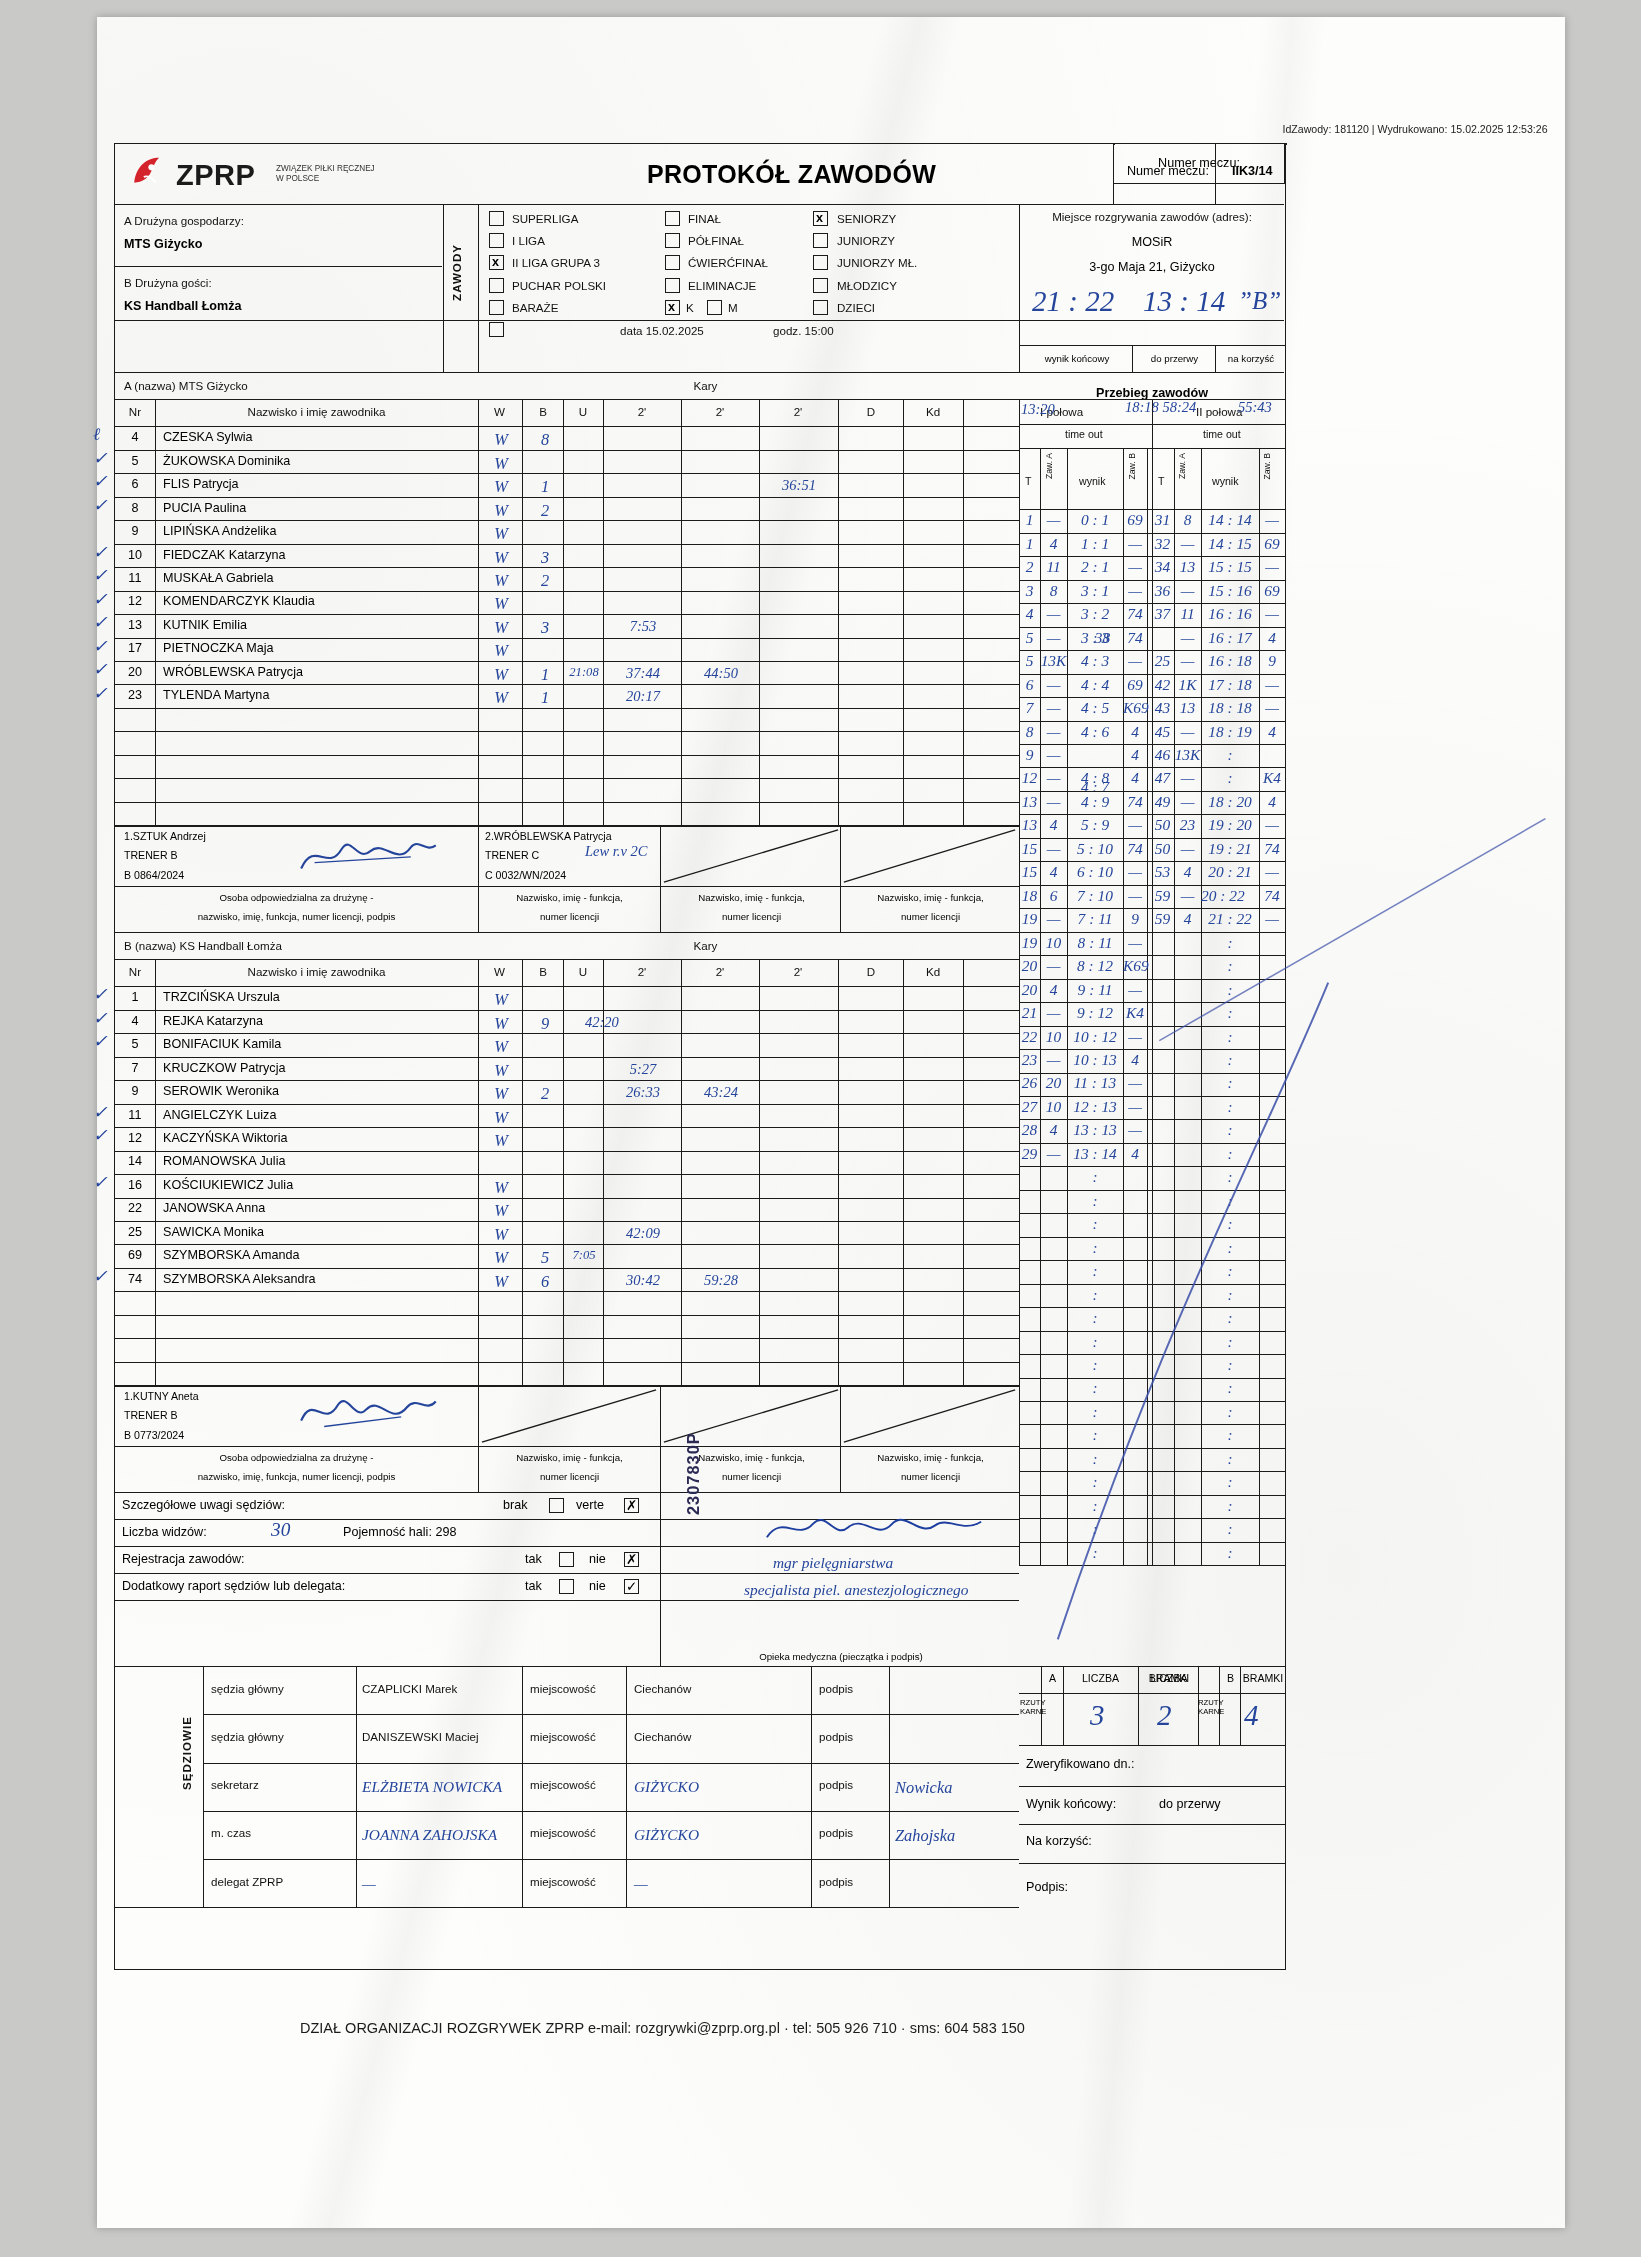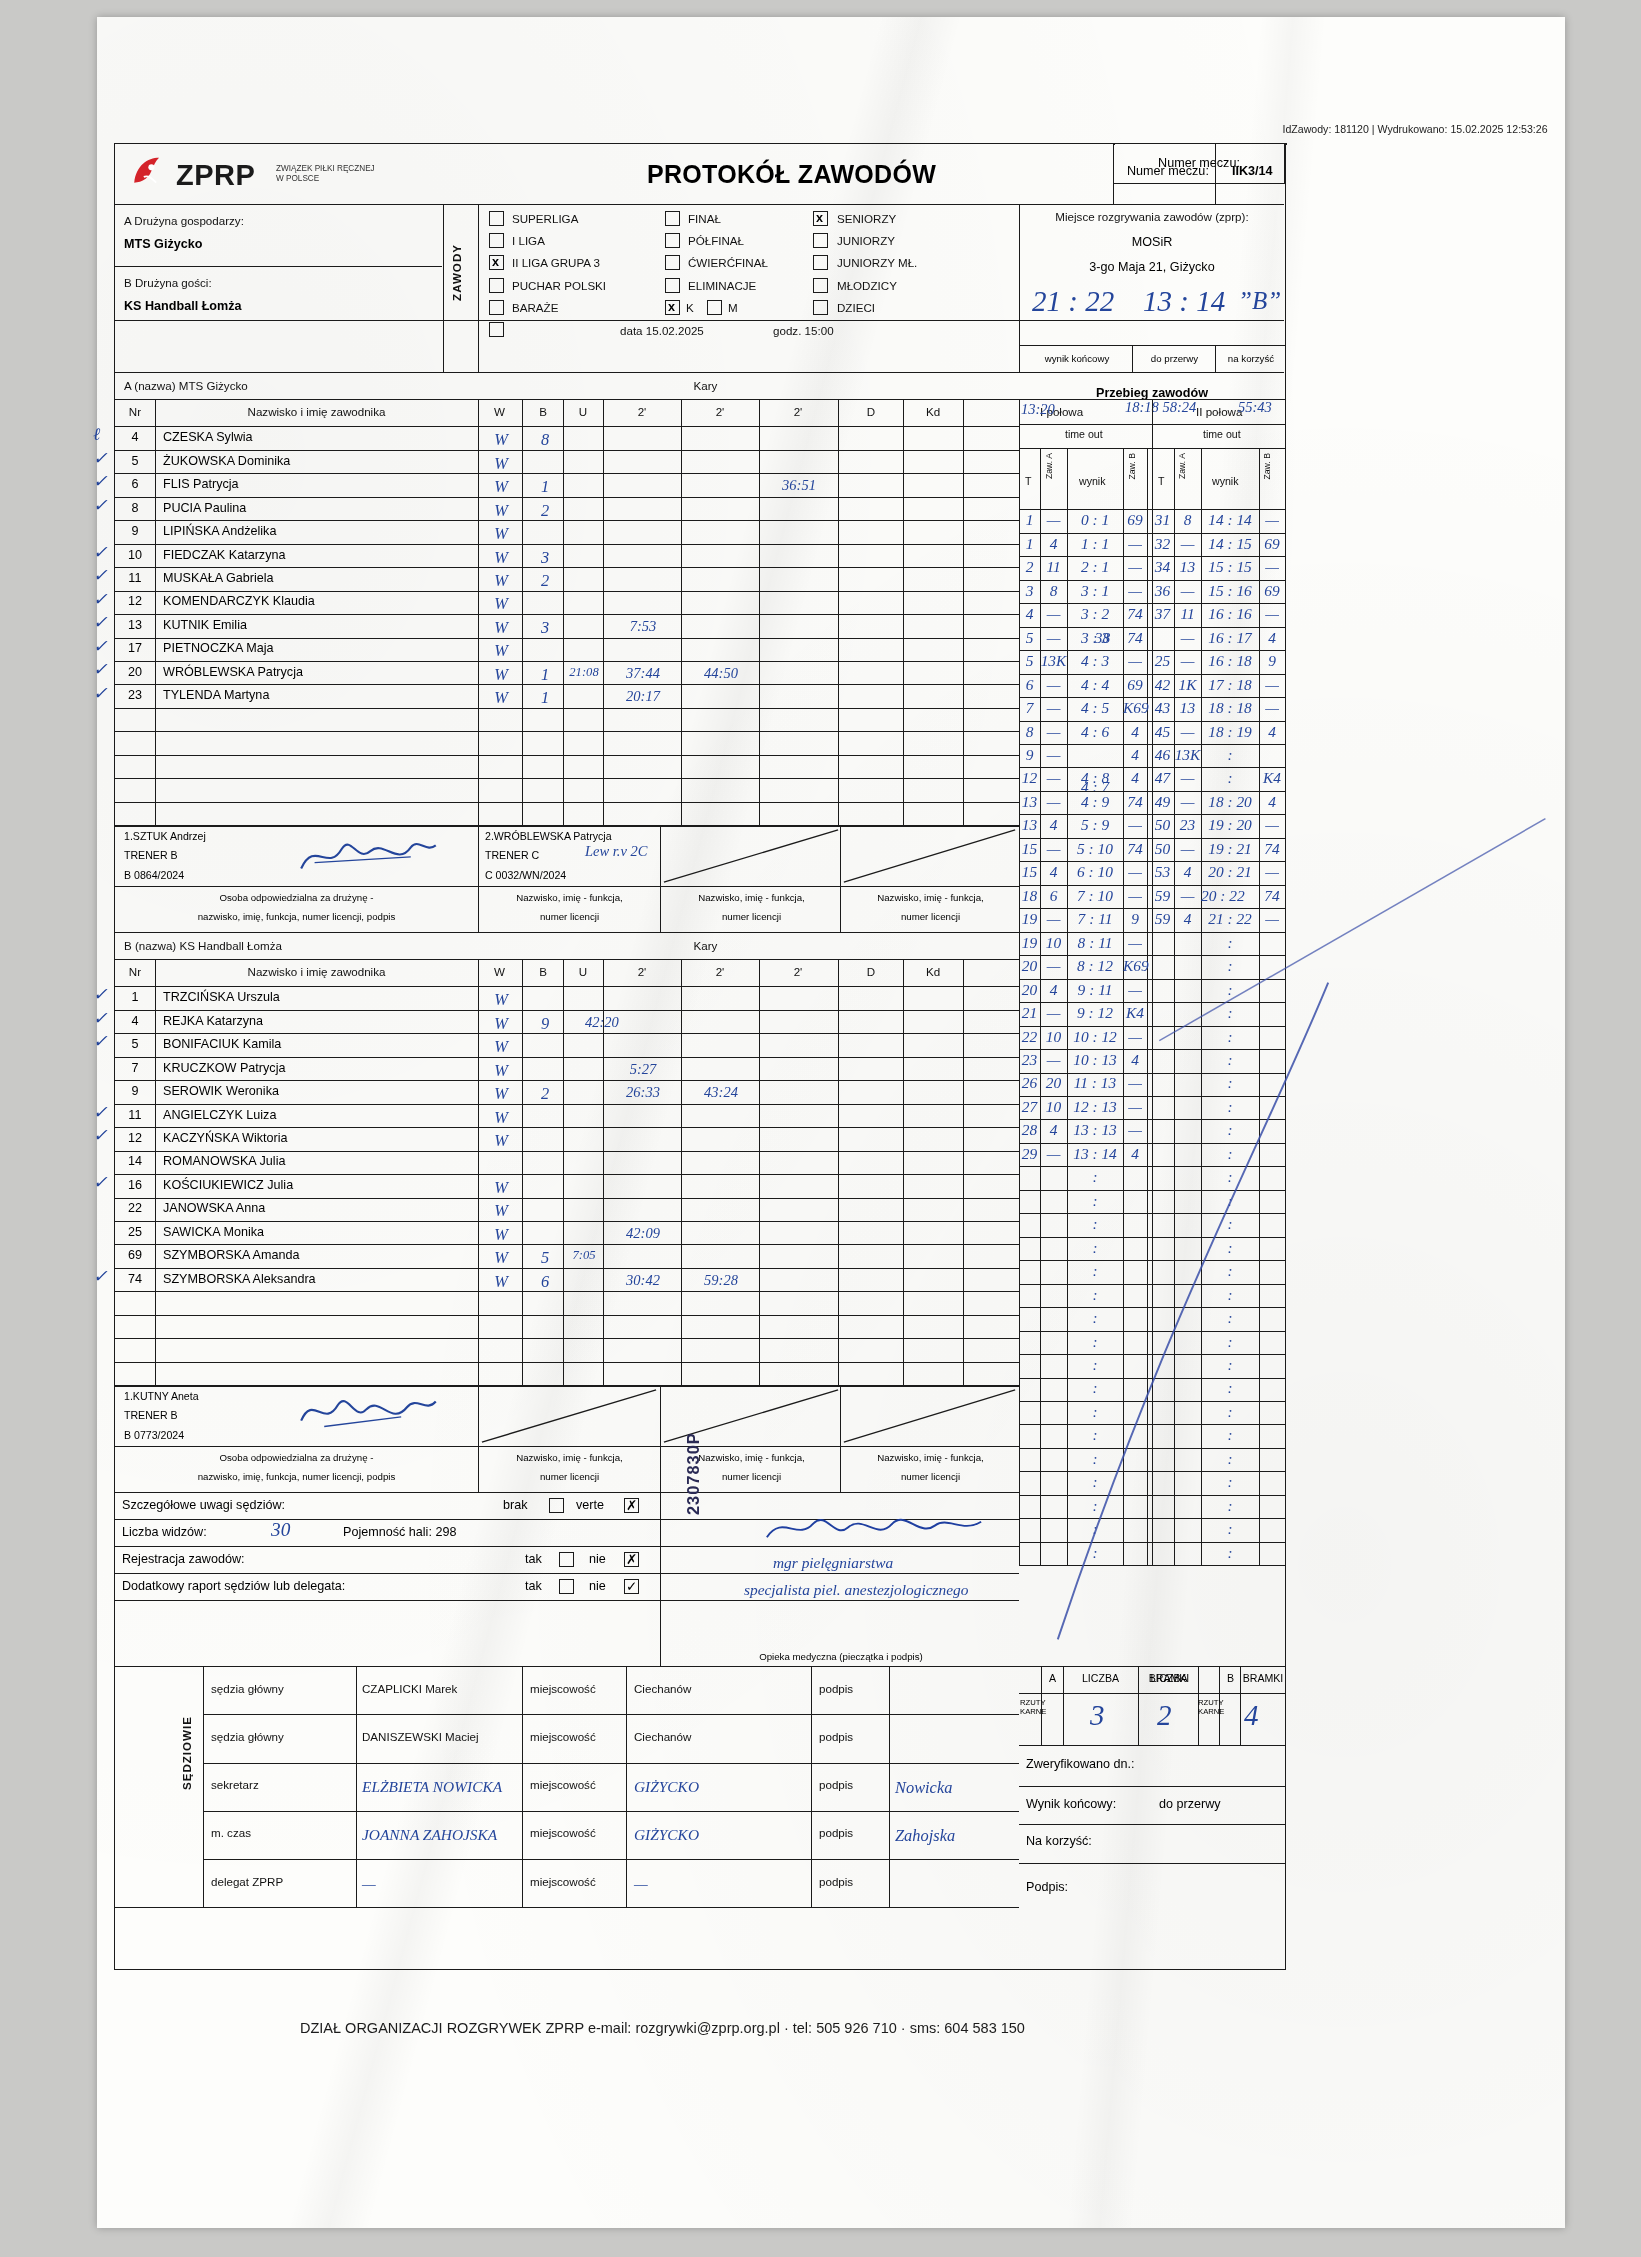--- a/index.html
+++ b/index.html
@@ -133,21 +133,21 @@
     <div class="chk" style="left:716px;top:238px;"></div>
     <div class="abs t" style="left:740px;top:239px;">JUNIORZY MŁ.</div>
     <div class="chk" style="left:716px;top:261px;"></div>
     <div class="abs t" style="left:740px;top:262px;">MŁODZICY</div>
     <div class="chk" style="left:716px;top:283px;"></div>
     <div class="abs t" style="left:740px;top:284px;">DZIECI</div>
 
     <div class="abs t" style="left:523px;top:307px;">data 15.02.2025</div>
     <div class="abs t" style="left:676px;top:307px;">godz. 15:00</div>
 
-    <div class="abs t ctr" style="left:932px;top:193px;width:246px;">Miejsce rozgrywania zawodów (zprp):</div>
+    <div class="abs t ctr" style="left:932px;top:193px;width:246px;">Miejsce rozgrywania zawodów (adres):</div>
     <div class="abs t13 ctr" style="left:932px;top:218px;width:246px;">MOSiR</div>
     <div class="abs t13 ctr" style="left:932px;top:243px;width:246px;">3-go Maja 21, Giżycko</div>
 
     <div class="abs hw" style="left:935px;top:268px;font-size:29px;">21 : 22</div>
     <div class="abs hw" style="left:1046px;top:268px;font-size:29px;">13 : 14</div>
     <div class="abs hw" style="left:1141px;top:270px;font-size:25px;">”B”</div>
 
     <div class="ln hl" style="left:922px;top:328px;width:266px;"></div>
     <div class="ln vl" style="left:1035px;top:328px;height:27px;"></div>
     <div class="ln vl" style="left:1118px;top:328px;height:27px;"></div>

